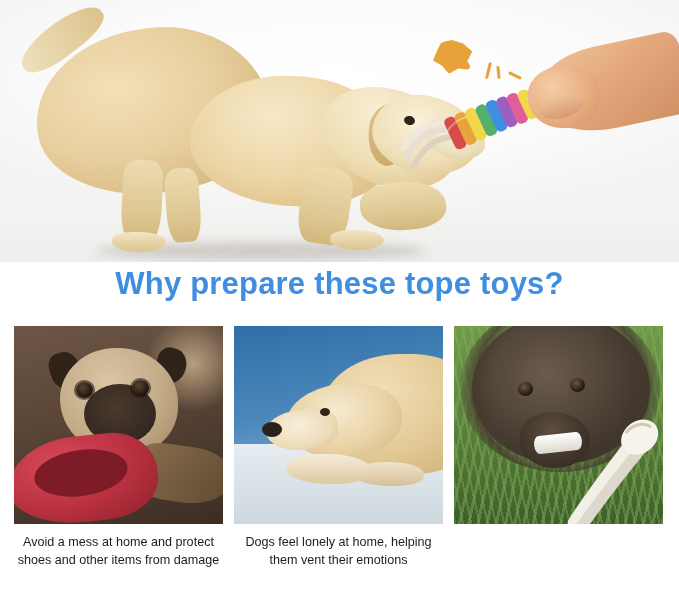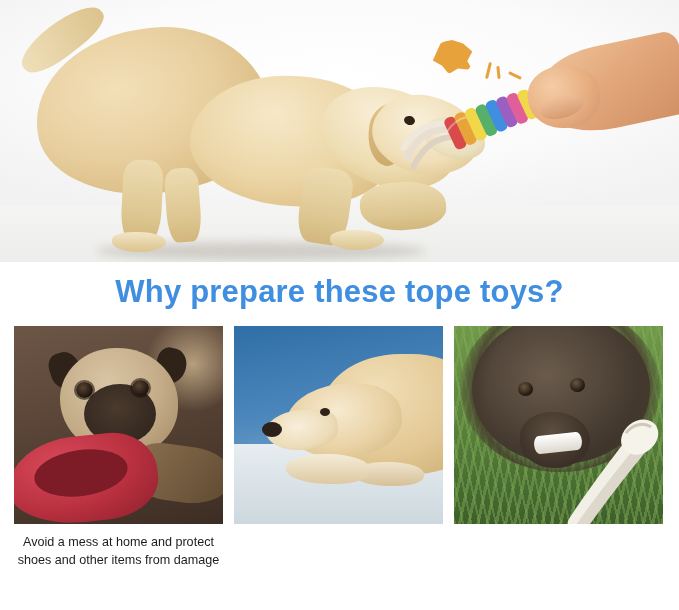--- a/index.html
+++ b/index.html
@@ -176,21 +176,20 @@
   .spark-2 { left: 497px; top: 66px; width: 3px; height: 13px; transform: rotate(-6deg); }
   .spark-3 { left: 508px; top: 74px; width: 14px; height: 3px; transform: rotate(26deg); }
 
   
   .headline-wrap {
     position: absolute;
     left: 0; right: 0;
     top: 266px;
     height: 52px;
     display: flex;
-    align-items: center;
     justify-content: center;
   }
   .headline {
     color: #3f8ee0;
     font-size: 31px;
     font-weight: bold;
     letter-spacing: 0.2px;
     white-space: nowrap;
   }
 
@@ -458,20 +457,21 @@
       <div class="body"></div>
       <div class="ear"></div>
       <div class="head"></div>
       <div class="muzzle"></div>
       <div class="eye"></div>
       <div class="nose"></div>
       <div class="paw2"></div>
       <div class="paw"></div>
       <span class="hidden-txt">Golden retriever resting its head on the floor in front of a blue wall</span>
     </div>
+    <div class="caption">Dogs feel lonely at home, helping them vent their emotions</div>
   </div>
 
   <div class="card">
     <div class="card-photo ph3">
       <div class="grass"></div>
       <div class="fluff"></div>
       <div class="fluff-edge"></div>
       <div class="eye l"></div>
       <div class="eye r"></div>
       <div class="snout"></div>

